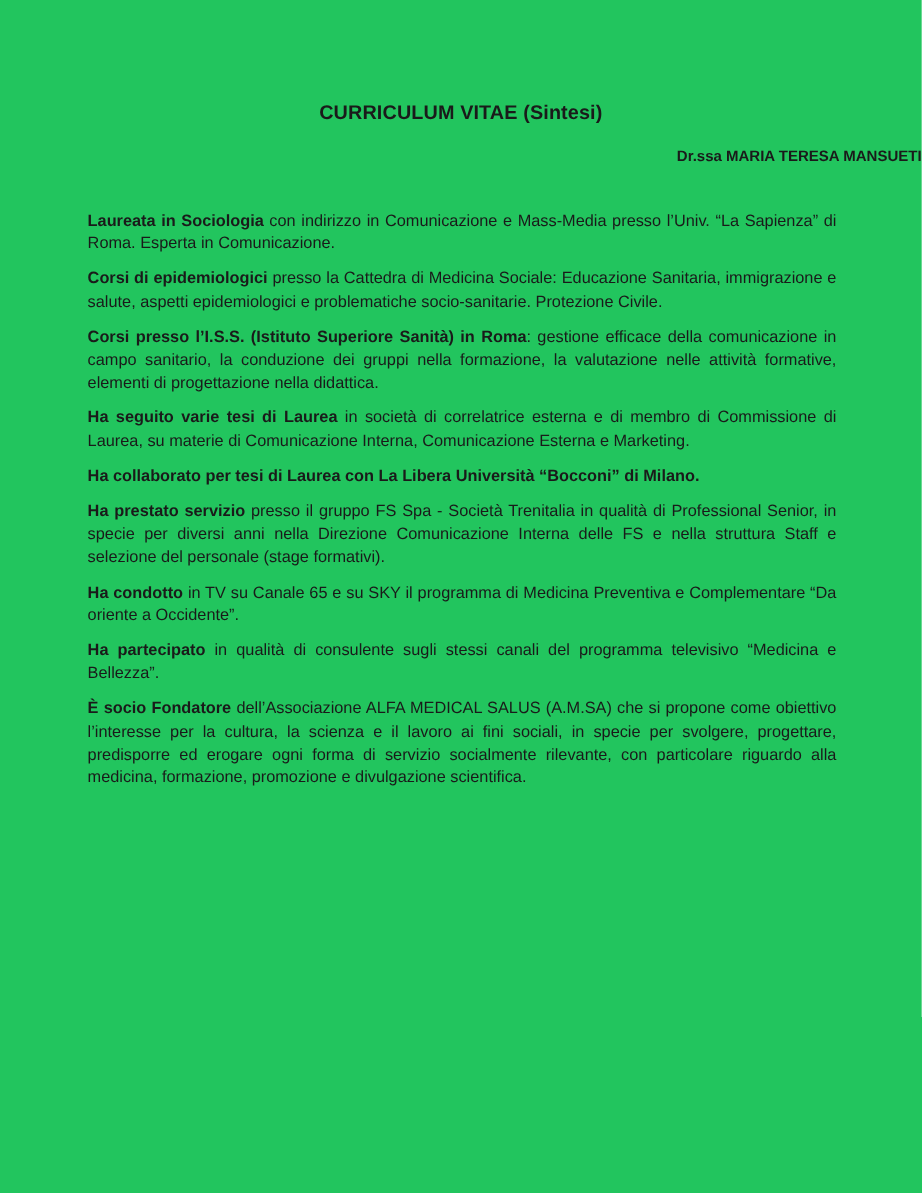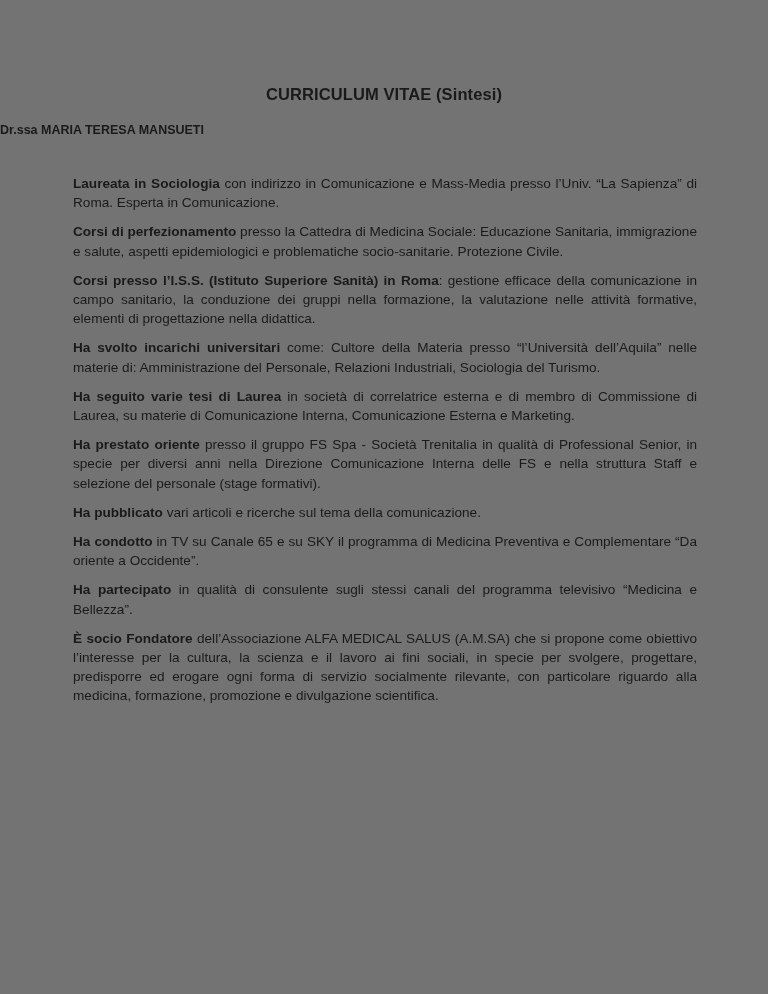--- a/index.html
+++ b/index.html
@@ -11,38 +11,38 @@
       width: 768px;
       height: 994px;
       overflow: hidden;
       font-family: "Liberation Sans", sans-serif;
       color: #1a1a1a;
     }
     .page {
       position: relative;
       width: 768px;
       height: 994px;
-      background: #737373;
+      background: #22c55e;
     }
     .title {
       position: absolute;
       top: 85px;
       left: 0;
       width: 768px;
       text-align: center;
       font-weight: bold;
       font-size: 16.5px;
       letter-spacing: 0.1px;
     }
     .subtitle {
       position: absolute;
       top: 123px;
       left: 0;
-      width: 692px;
-      text-align: left;
+      width: 768px;
+      text-align: right;
       font-weight: bold;
       font-size: 12.5px;
     }
     .body {
       position: absolute;
       top: 174px;
       left: 73px;
       width: 624px;
       font-size: 13.6px;
       line-height: 19.2px;
@@ -57,23 +57,22 @@
   </style>
 </head>
 <body>
 
 <div class="page">
   <div class="title">CURRICULUM VITAE (Sintesi)</div>
   <div class="subtitle">Dr.ssa MARIA TERESA MANSUETI</div>
 
   <div class="body">
     <p class="para"><b>Laureata in Sociologia</b><span> con indirizzo in Comunicazione e Mass-Media presso l’Univ. “La Sapienza” di Roma. Esperta in Comunicazione.</span></p>
-    <p class="para"><b>Corsi di perfezionamento</b><span> presso la Cattedra di Medicina Sociale: Educazione Sanitaria, immigrazione e salute, aspetti epidemiologici e problematiche socio-sanitarie. Protezione Civile.</span></p>
+    <p class="para"><b>Corsi di epidemiologici</b><span> presso la Cattedra di Medicina Sociale: Educazione Sanitaria, immigrazione e salute, aspetti epidemiologici e problematiche socio-sanitarie. Protezione Civile.</span></p>
     <p class="para"><b>Corsi presso l’I.S.S. (Istituto Superiore Sanità) in Roma</b><span>: gestione efficace della comunicazione in campo sanitario, la conduzione dei gruppi nella formazione, la valutazione nelle attività formative, elementi di progettazione nella didattica.</span></p>
-    <p class="para"><b>Ha svolto incarichi universitari</b><span> come: Cultore della Materia presso “l’Università dell’Aquila” nelle materie di: Amministrazione del Personale, Relazioni Industriali, Sociologia del Turismo.</span></p>
     <p class="para"><b>Ha seguito varie tesi di Laurea</b><span> in società di correlatrice esterna e di membro di Commissione di Laurea, su materie di Comunicazione Interna, Comunicazione Esterna e Marketing.</span></p>
-    <p class="para"><b>Ha prestato oriente</b><span> presso il gruppo FS Spa - Società Trenitalia in qualità di Professional Senior, in specie per diversi anni nella Direzione Comunicazione Interna delle FS e nella struttura Staff e selezione del personale (stage formativi).</span></p>
-    <p class="para"><b>Ha pubblicato</b><span> vari articoli e ricerche sul tema della comunicazione.</span></p>
+    <p class="para"><b>Ha collaborato per tesi di Laurea con La Libera Università “Bocconi” di Milano.</b><span></span></p>
+    <p class="para"><b>Ha prestato servizio</b><span> presso il gruppo FS Spa - Società Trenitalia in qualità di Professional Senior, in specie per diversi anni nella Direzione Comunicazione Interna delle FS e nella struttura Staff e selezione del personale (stage formativi).</span></p>
     <p class="para"><b>Ha condotto</b><span> in TV su Canale 65 e su SKY il programma di Medicina Preventiva e Complementare “Da oriente a Occidente”.</span></p>
     <p class="para"><b>Ha partecipato</b><span> in qualità di consulente sugli stessi canali del programma televisivo “Medicina e Bellezza”.</span></p>
     <p class="para"><b>È socio Fondatore</b><span> dell’Associazione ALFA MEDICAL SALUS (A.M.SA) che si propone come obiettivo l’interesse per la cultura, la scienza e il lavoro ai fini sociali, in specie per svolgere, progettare, predisporre ed erogare ogni forma di servizio socialmente rilevante, con particolare riguardo alla medicina, formazione, promozione e divulgazione scientifica.</span></p>
   </div>
 </div>
 
 </body></html>

